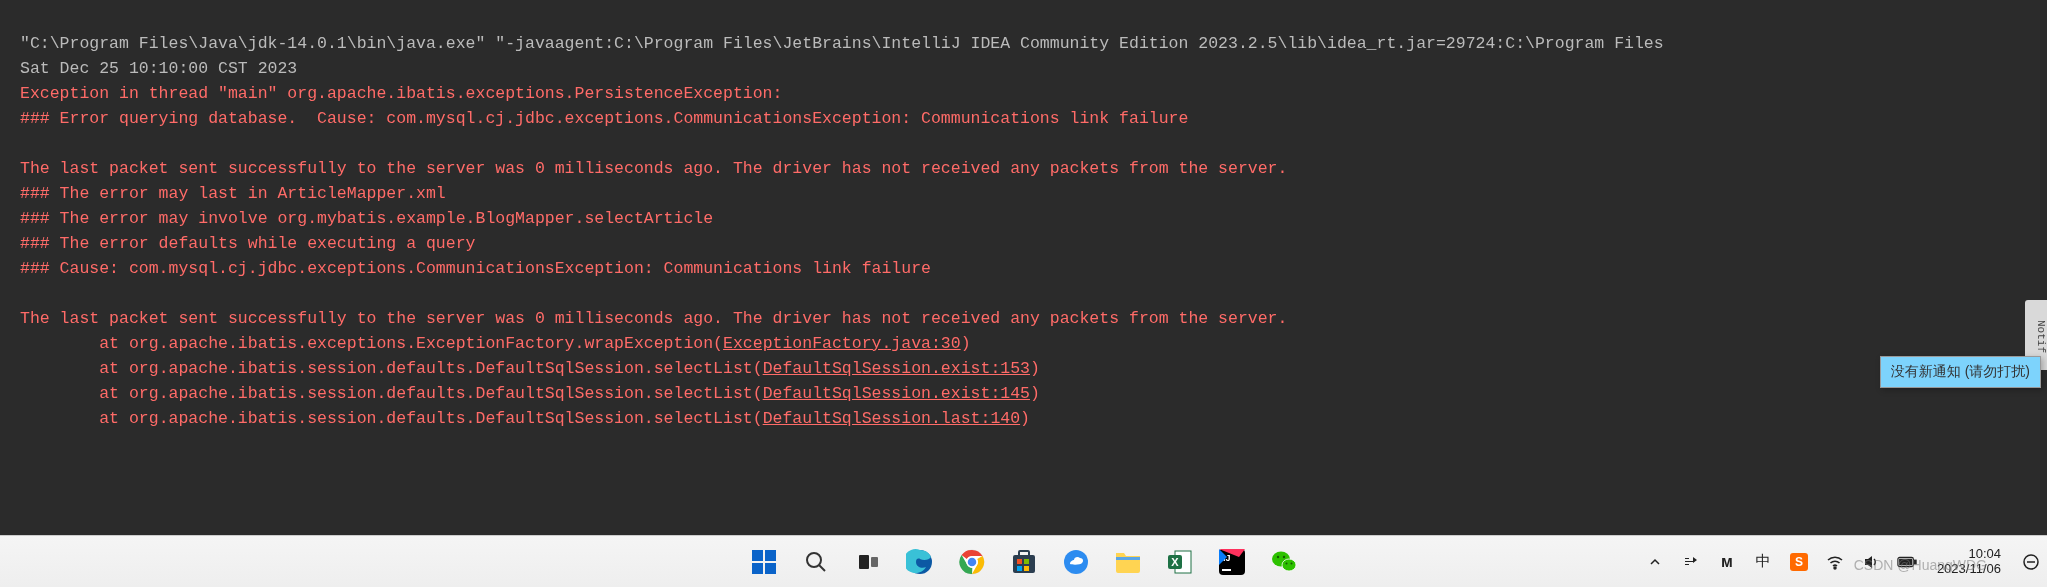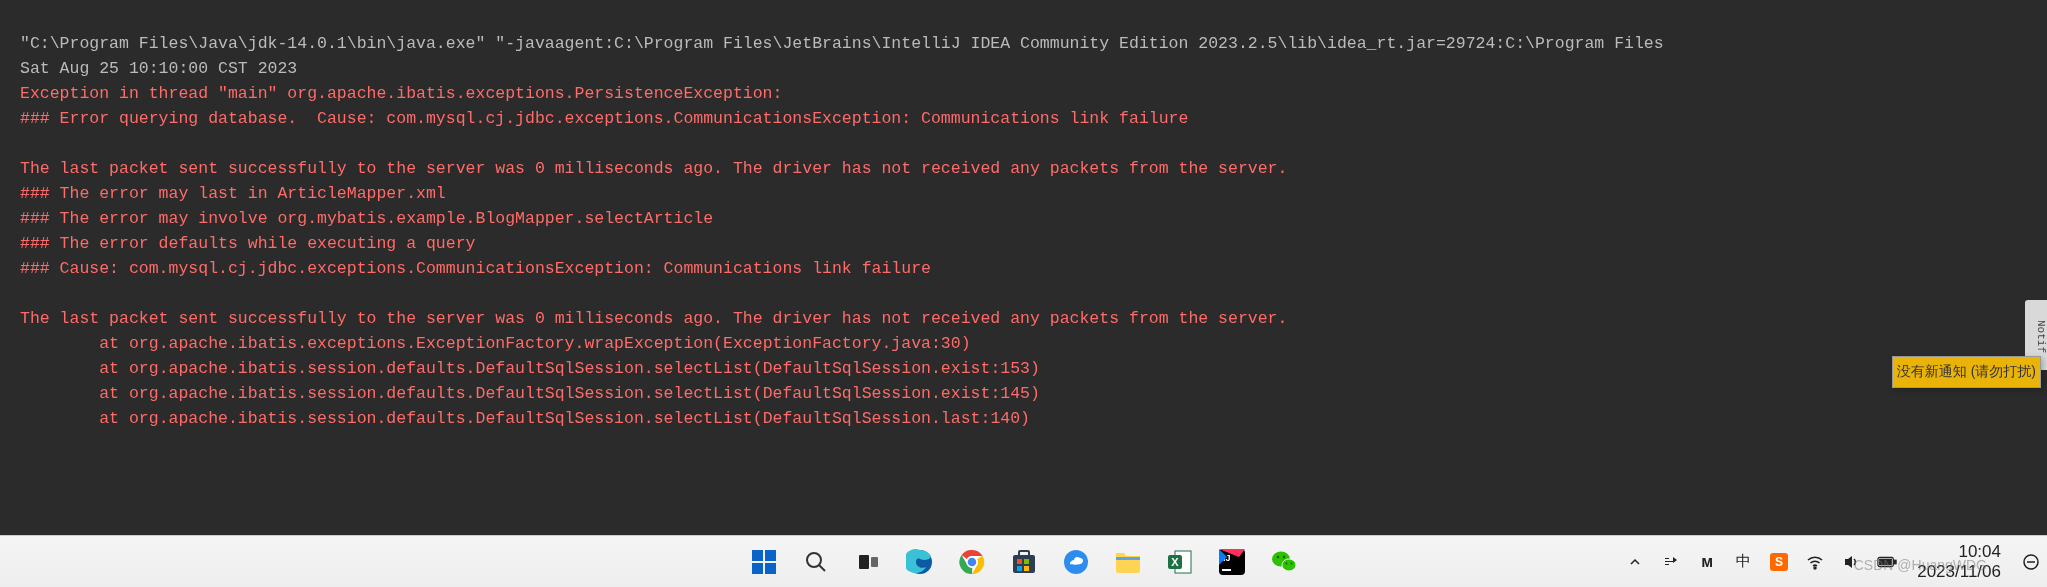--- a/index.html
+++ b/index.html
@@ -17,46 +17,46 @@
     background: #2b2b2b;
     padding: 6px 4px 6px 20px;
     font-size: 16.5px;
     line-height: 25px;
     white-space: pre;
     color: #bbb;
     overflow: hidden;
   }
   .gray { color: #bbbbbb; }
   .red { color: #ff6b68; }
-  .link { color: #ff6b68; }
+  .link { color: #ff6b68; text-decoration: underline; }
 
   
   .notif-tab {
     position: absolute;
     right: 0;
     top: 300px;
     width: 22px;
     height: 70px;
     background: #d9d9d9;
     color: #444;
     font-size: 11px;
     writing-mode: vertical-rl;
     text-align: center;
     padding-top: 4px;
     border-radius: 3px 0 0 3px;
   }
   .tooltip {
     position: absolute;
     right: 6px;
     top: 356px;
-    background: #eab308;
+    background: #7dd3fc;
     color: #333;
     font-family: "Segoe UI", sans-serif;
     font-size: 14px;
-    padding: 6px 4px;
+    padding: 6px 10px;
     border: 1px solid #999;
     box-shadow: 2px 2px 6px rgba(0,0,0,0.25);
   }
 
   
   .taskbar {
     position: absolute;
     bottom: 0; left: 0; right: 0;
     height: 52px;
     background: linear-gradient(to bottom, #f5f5f5, #eeeeee);
@@ -84,38 +84,38 @@
   .tray {
     position: absolute;
     right: 6px;
     display: flex;
     align-items: center;
     gap: 16px;
     color: #222;
     font-size: 13px;
   }
   .tray-icon { width: 20px; height: 20px; display:flex; align-items:center; justify-content:center; font-size:16px; }
-  .clock { text-align: right; line-height: 1.15; font-size: 17px; padding: 0 4px; }
+  .clock { text-align: right; line-height: 1.15; font-size: 13px; padding: 0 4px; }
   .watermark {
     position: absolute;
     right: 60px;
     bottom: 14px;
     font-size: 14px;
     color: rgba(120,120,120,0.55);
     font-family: "Segoe UI", sans-serif;
     pointer-events: none;
   }
   svg { display: block; }
 </style>
 </head>
 <body>
 
 <div class="console">
 <span class="gray">"C:\Program Files\Java\jdk-14.0.1\bin\java.exe" "-javaagent:C:\Program Files\JetBrains\IntelliJ IDEA Community Edition 2023.2.5\lib\idea_rt.jar=29724:C:\Program Files</span>
-<span class="gray">Sat Aug 25 10:10:00 CST 2023</span>
+<span class="gray">Sat Dec 25 10:10:00 CST 2023</span>
 <span class="red">Exception in thread "main" org.apache.ibatis.exceptions.PersistenceException: </span>
 <span class="red">### Error querying database.  Cause: com.mysql.cj.jdbc.exceptions.CommunicationsException: Communications link failure</span>
 
 <span class="red">The last packet sent successfully to the server was 0 milliseconds ago. The driver has not received any packets from the server.</span>
 <span class="red">### The error may last in ArticleMapper.xml</span>
 <span class="red">### The error may involve org.mybatis.example.BlogMapper.selectArticle</span>
 <span class="red">### The error defaults while executing a query</span>
 <span class="red">### Cause: com.mysql.cj.jdbc.exceptions.CommunicationsException: Communications link failure</span>
 
 <span class="red">The last packet sent successfully to the server was 0 milliseconds ago. The driver has not received any packets from the server.</span>

